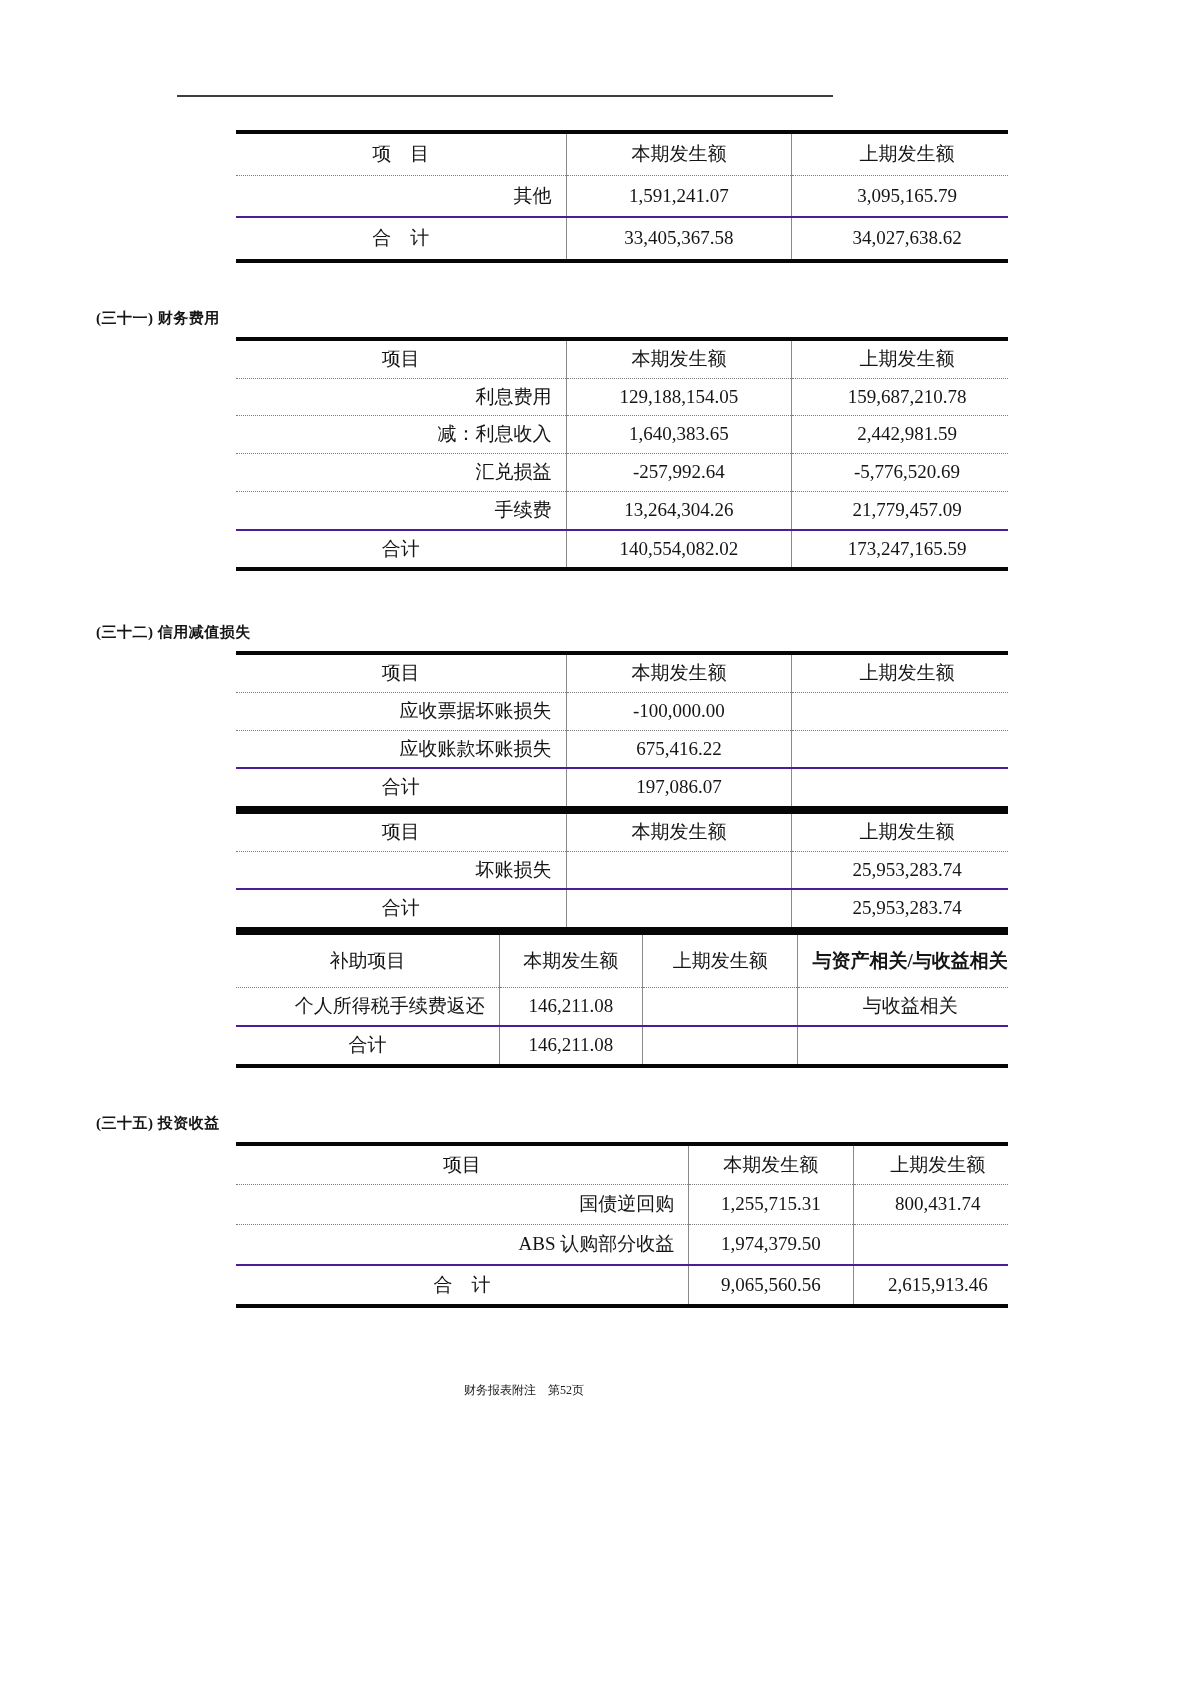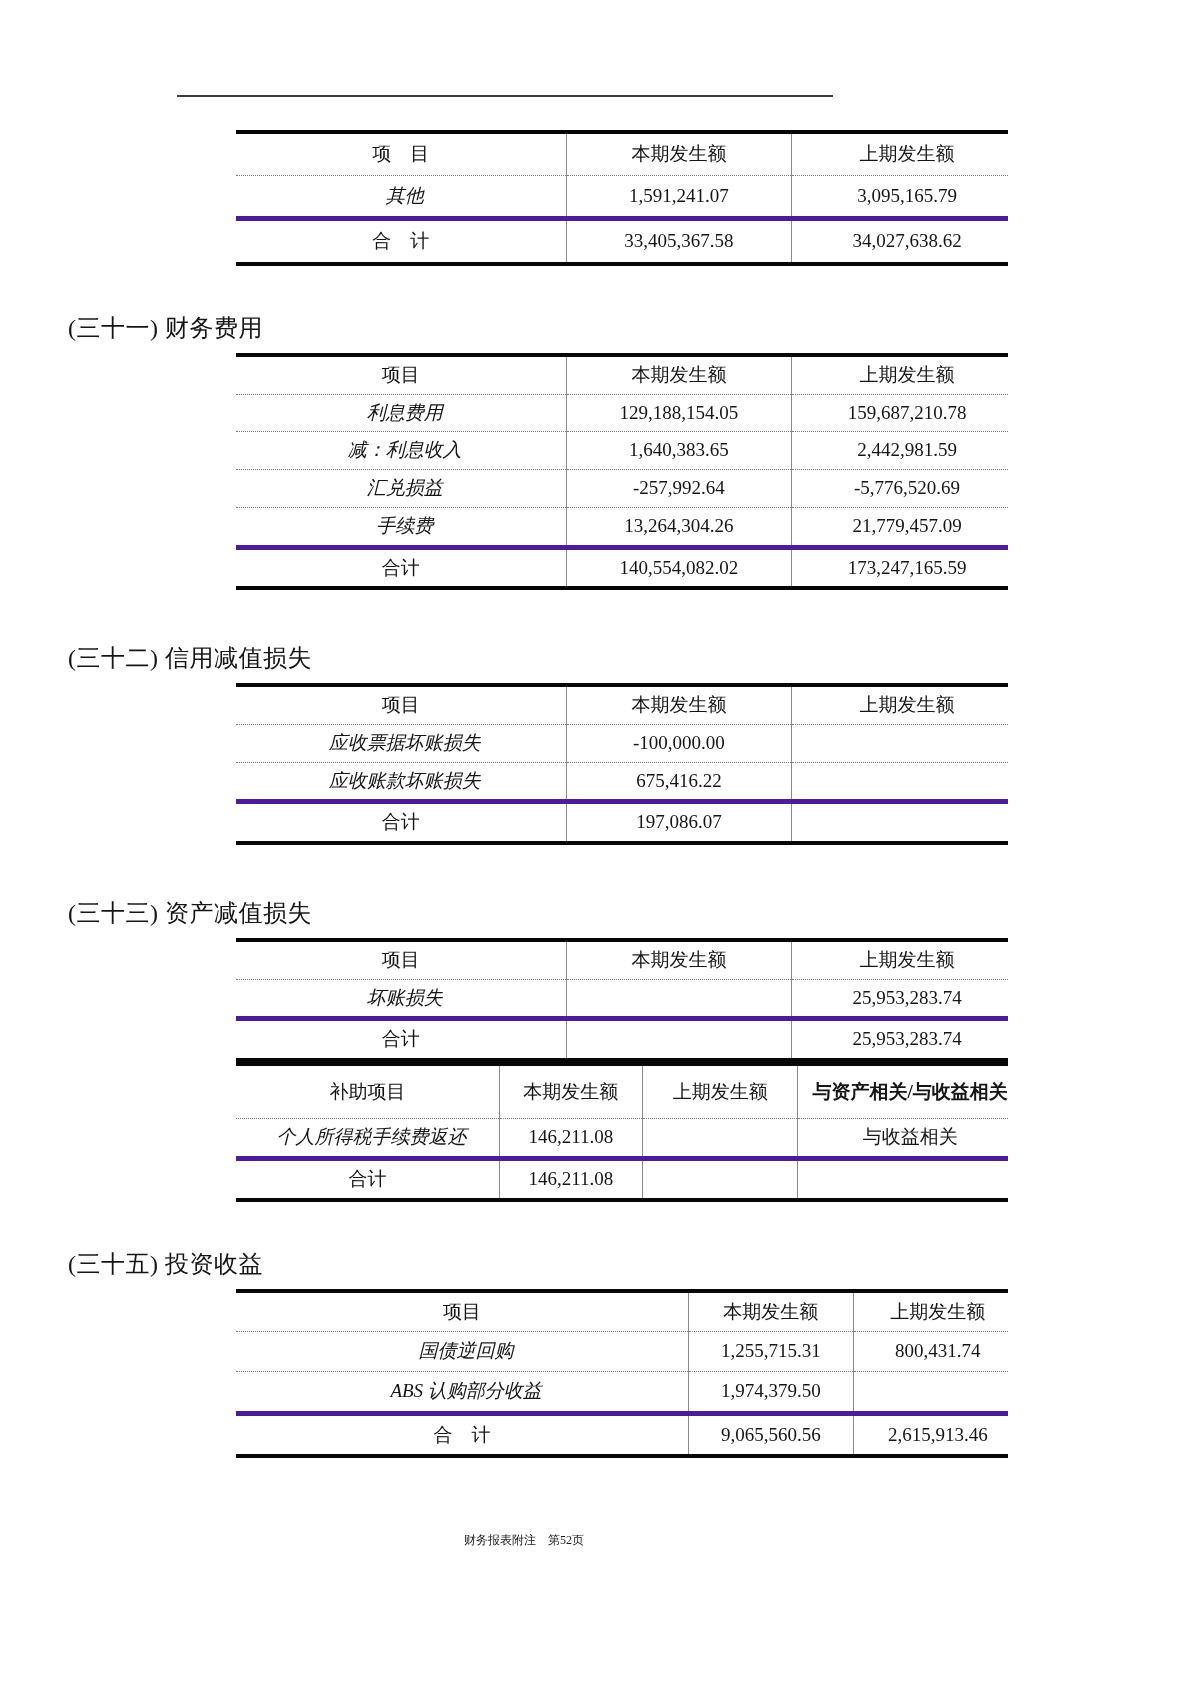--- a/index.html
+++ b/index.html
@@ -18,23 +18,23 @@
   }
   .top-rule {
     margin: 95px 175px 0 177px;
     border-top: 2px solid #3c3c3c;
     height: 0;
   }
   .tbl-wrap { margin-left: 236px; width: 786px; }
   .tbl-wrap.first { margin-top: 33px; }
 
   h2.sec {
-    margin: 46px 0 9px 68px;
-    font-size: 24px;
-    font-weight: normal;
+    margin: 46px 0 9px 96px;
+    font-size: 15px;
+    font-weight: bold;
     letter-spacing: 0.5px;
   }
   .sec-32 h2.sec { margin-top: 52px; }
   .sec-33 h2.sec { margin-top: 52px; }
   .sec-34 h2.sec { margin-top: 44px; }
   .sec-35 h2.sec { margin-top: 46px; }
 
   table.fin {
     width: 786px;
     border-collapse: collapse;
@@ -46,25 +46,25 @@
   table.fin td {
     border-top: 1px dotted #7d7d7d;
     border-left: 1px solid #8a8a8a;
     padding: 6px 14px;
     line-height: 1.3;
     overflow: hidden;
     vertical-align: middle;
   }
   table.fin td:first-child { border-left: none; }
   table.fin tr:first-child td { border-top: none; }
-  table.fin tr.total td { border-top: 5px solid #4c1d95; }
+  table.fin tr.total td { border-top: 2px solid #4c1d95; }
 
   .c { text-align: center; }
   .r { text-align: center; }
-  .l { text-align: center; padding-left: 22px !important; font-style: italic; }
+  .l { text-align: right; padding-left: 22px !important; }
 
   
   col.w-item  { width: 42.0%; }
   col.w-cur   { width: 28.7%; }
   col.w-pri   { width: 29.3%; }
   
   col.w4-item { width: 33.5%; }
   col.w4-cur  { width: 18.2%; }
   col.w4-pri  { width: 19.8%; }
   col.w4-rel  { width: 28.5%; }
@@ -194,21 +194,20 @@
             <td class="c">合计</td>
             <td class="r">197,086.07</td>
             <td class="r"></td>
           </tr>
         </tbody>
       </table>
     </div>
   </div>
 
   <div class="sec-33">
-    <h2 class="sec">(三十三) 资产减值损失</h2>
     <div class="tbl-wrap">
       <table class="fin">
         <colgroup>
             <col class="w-item">
             <col class="w-cur">
             <col class="w-pri">
           </colgroup>
         <tbody>
           <tr class="hdr">
             <td class="c">项目</td>

